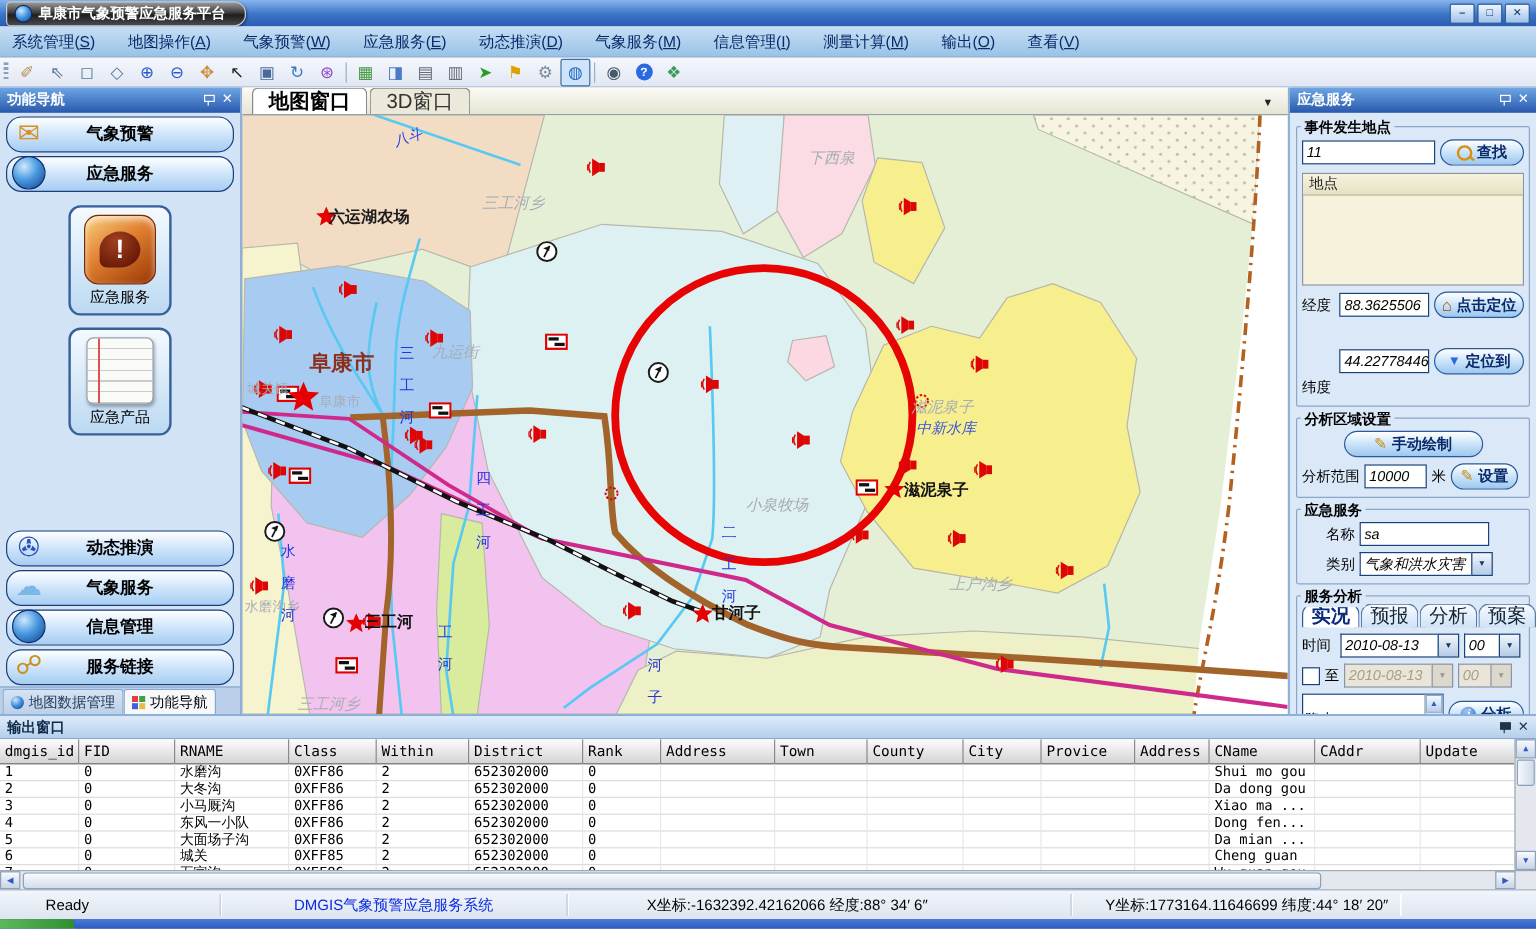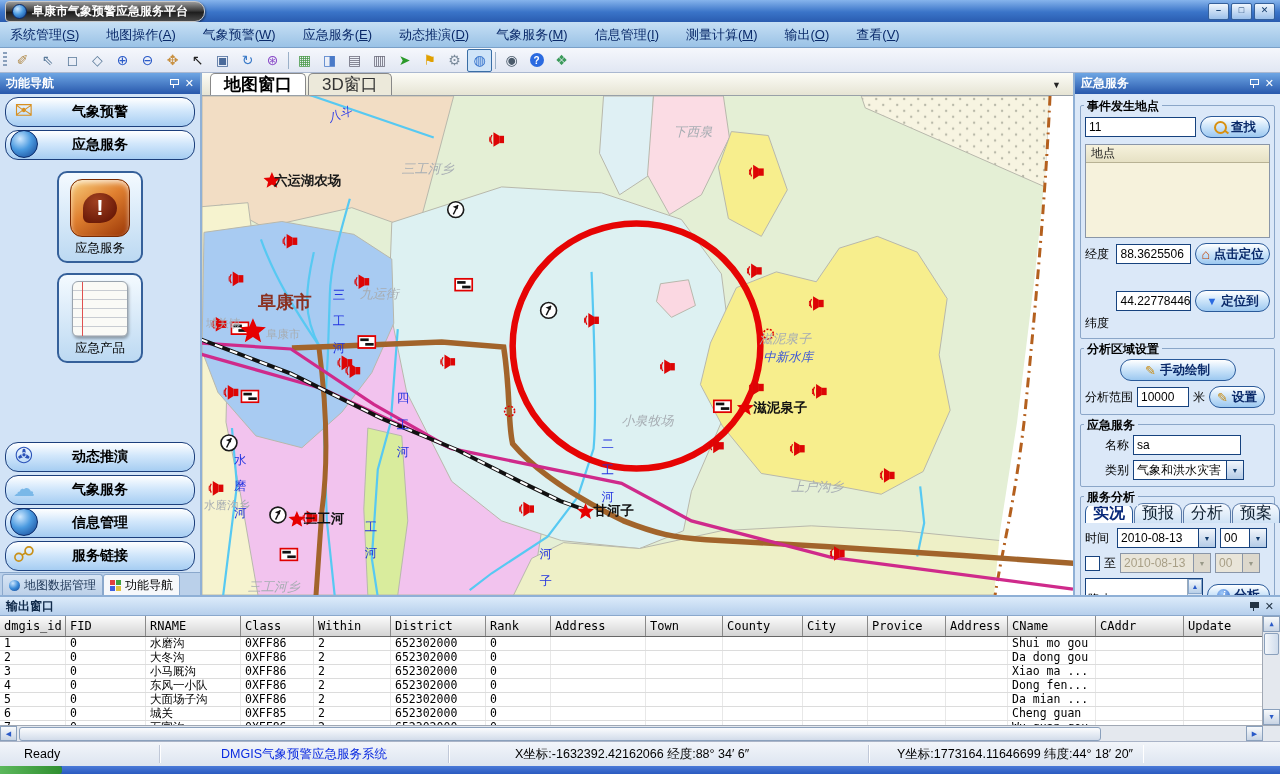--- a/index.html
+++ b/index.html
@@ -81,21 +81,21 @@
   .ml-areasm{font-size:11.5px;fill:#a7adb3;}
   .ml-water{font-size:12.5px;fill:#3a55d8;font-style:italic;}
   .ml-canal{font-size:12px;fill:#2a3ae8;font-style:italic;}
   .ml-river{font-size:12.5px;fill:#2233e0;}
   
   .rightpanel{width:205px;flex:0 0 auto;background:#dbe8f8;display:flex;flex-direction:column;}
   .rp-body{flex:1;padding:2px 5px;overflow:hidden;}
   .grp{border:1px solid #8ba6c8;border-radius:2px;margin-top:9px;padding:5px 4px 6px;position:relative;}
   .grp-title{position:absolute;top:-8px;left:3px;background:#dbe8f8;padding:0 3px;font-weight:bold;color:#000;font-size:12px;}
   .row{display:flex;align-items:center;gap:4px;margin-top:5px;}
-  .tb{background:#fff;border:1px solid #16427e;height:18px;font-size:12px;padding:0 3px;display:flex;align-items:center;overflow:hidden;white-space:nowrap;}
+  .tb{background:#fff;border:1px solid #16427e;height:18px;font-size:12px;padding:0 3px;display:flex;align-items:center;overflow:hidden;white-space:nowrap;font-style:italic;}
   .pill{border:1px solid #2a5a9a;border-radius:11px;background:linear-gradient(#ffffff,#cfe6fa 45%,#9cc8f0);height:22px;
     display:inline-flex;align-items:center;justify-content:center;gap:4px;font-weight:bold;color:#0a2a6a;font-size:12.5px;padding:0 6px;box-sizing:border-box;}
   .mag{width:9px;height:9px;border:2px solid #d89010;border-radius:50%;position:relative;}
   .mag::after{content:"";position:absolute;left:8px;top:8px;width:5px;height:2px;background:#d89010;transform:rotate(40deg);}
   .house{color:#c04000;font-size:14px;font-weight:bold;line-height:12px;}
   .dn-arrow{color:#2a6ae0;font-size:11px;}
   .pencil{color:#c88a10;font-size:13px;}
   .info-dot{width:13px;height:13px;border-radius:50%;background:radial-gradient(circle at 38% 30%,#9ec8f8,#2a62c8);color:#fff;
     font-size:10px;font-weight:bold;display:flex;align-items:center;justify-content:center;font-style:italic;}
   .listbox{border:1px solid #8a96a8;background:#f6f2dc;height:92px;margin-top:6px;}
@@ -133,21 +133,21 @@
   .sc-thumb-v{height:20px;margin:1px;background:linear-gradient(90deg,#f4f7fb,#cfdcec);border:1px solid #8aa0bc;border-radius:2px;}
   .vs-space{flex:1;}
   .hscroll{height:15px;flex:0 0 auto;background:#e4e8ee;border-top:1px solid #a0a8b4;display:flex;align-items:center;}
   .sc-btn-h{width:15px;height:13px;background:linear-gradient(#f8fafc,#c8d4e4);border:1px solid #8aa0bc;display:flex;align-items:center;justify-content:center;font-size:7px;color:#2a5ac8;flex:0 0 auto;}
   .h-track{flex:1;height:13px;position:relative;}
   .sc-thumb-h{position:absolute;left:2px;top:0;width:1080px;height:12px;background:linear-gradient(#fbfcfe,#d2dcea);border:1px solid #8aa0bc;border-radius:3px;}
   .h-corner{width:17px;flex:0 0 auto;}
   
   .statusbar{height:24px;flex:0 0 auto;background:linear-gradient(#f2f5fa,#dde5f0);border-top:1px solid #aab4c8;display:flex;align-items:center;font-size:12.5px;color:#000;}
   .sb-sec{padding:0 10px;border-right:1px solid #c0c8d8;box-shadow:1px 0 0 #fff;height:18px;display:flex;align-items:center;white-space:nowrap;}
-  .sb-ready{width:160px;padding-left:24px;box-sizing:border-box;text-align:center;}
+  .sb-ready{width:184px;padding-left:38px;box-sizing:border-box;text-align:center;}
   .sb-sys{width:268px;color:#0a2ae0;justify-content:center;}
   .sb-x{width:420px;padding-left:66px;box-sizing:border-box;}
   .sb-y{border-right:none;padding-left:28px;}
   
   .sliver{height:8px;flex:0 0 auto;display:flex;background:#2a5ac0;}
   .sliver-green{width:62px;background:linear-gradient(90deg,#5cb85c,#2f8f2f);border-radius:0 3px 3px 0;}
   .sliver-blue{flex:1;background:linear-gradient(#4a7ad8,#2a5ac0);}
 </style>
 </head>
 <body>

